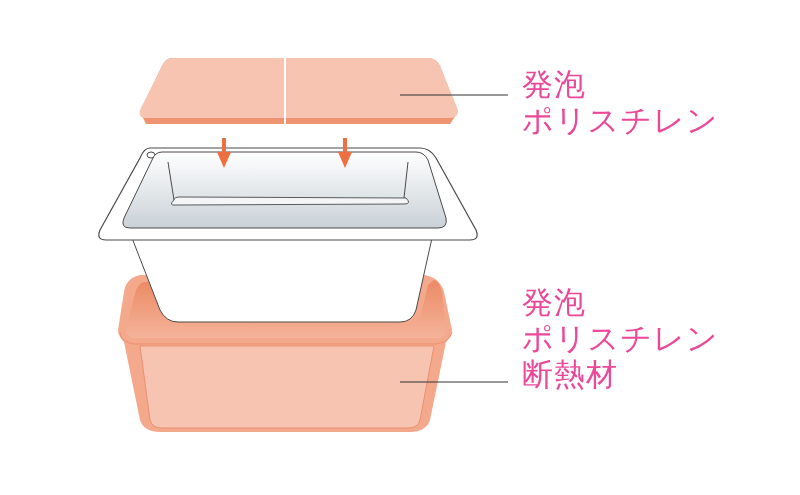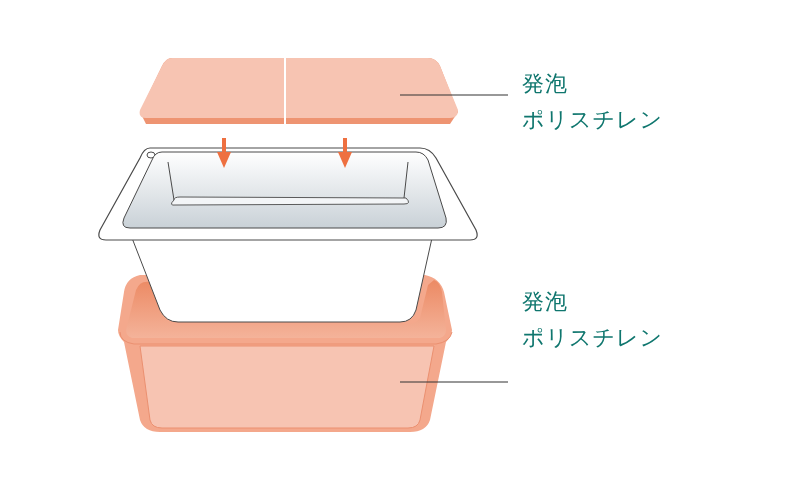--- a/index.html
+++ b/index.html
@@ -1,18 +1,18 @@
 <!DOCTYPE html>
 <html><head>
   <meta charset="utf-8">
   <style>
     html, body { margin: 0; padding: 0; background: #ffffff; }
     body { width: 800px; height: 495px; position: relative; overflow: hidden; font-family: "DejaVu Sans", sans-serif; }
     #diagram { position: absolute; left: 0; top: 0; width: 800px; height: 495px; }
-    .label { position: absolute; color: #0f766e; font-size: 22px; line-height: 36px; letter-spacing: 1px; white-space: nowrap; }
+    .label { position: absolute; color: #ec4899; font-size: 31px; line-height: 36px; letter-spacing: 1px; white-space: nowrap; }
     .label span { display: block; }
     #label-top { left: 522px; top: 66px; }
     #label-bottom { left: 522px; top: 284px; }
   </style>
 </head>
 <body>
 
 <svg id="diagram" viewBox="0 0 800 495" xmlns="http://www.w3.org/2000/svg">
   <defs>
     <linearGradient id="basinGrad" x1="0" y1="0" x2="0" y2="1">
@@ -72,13 +72,14 @@
 </svg>
 
 <div id="label-top" class="label">
   <span>発泡</span>
   <span>ポリスチレン</span>
 </div>
 
 <div id="label-bottom" class="label">
   <span>発泡</span>
   <span>ポリスチレン</span>
+  <span>断熱材</span>
 </div>
 
 </body></html>

